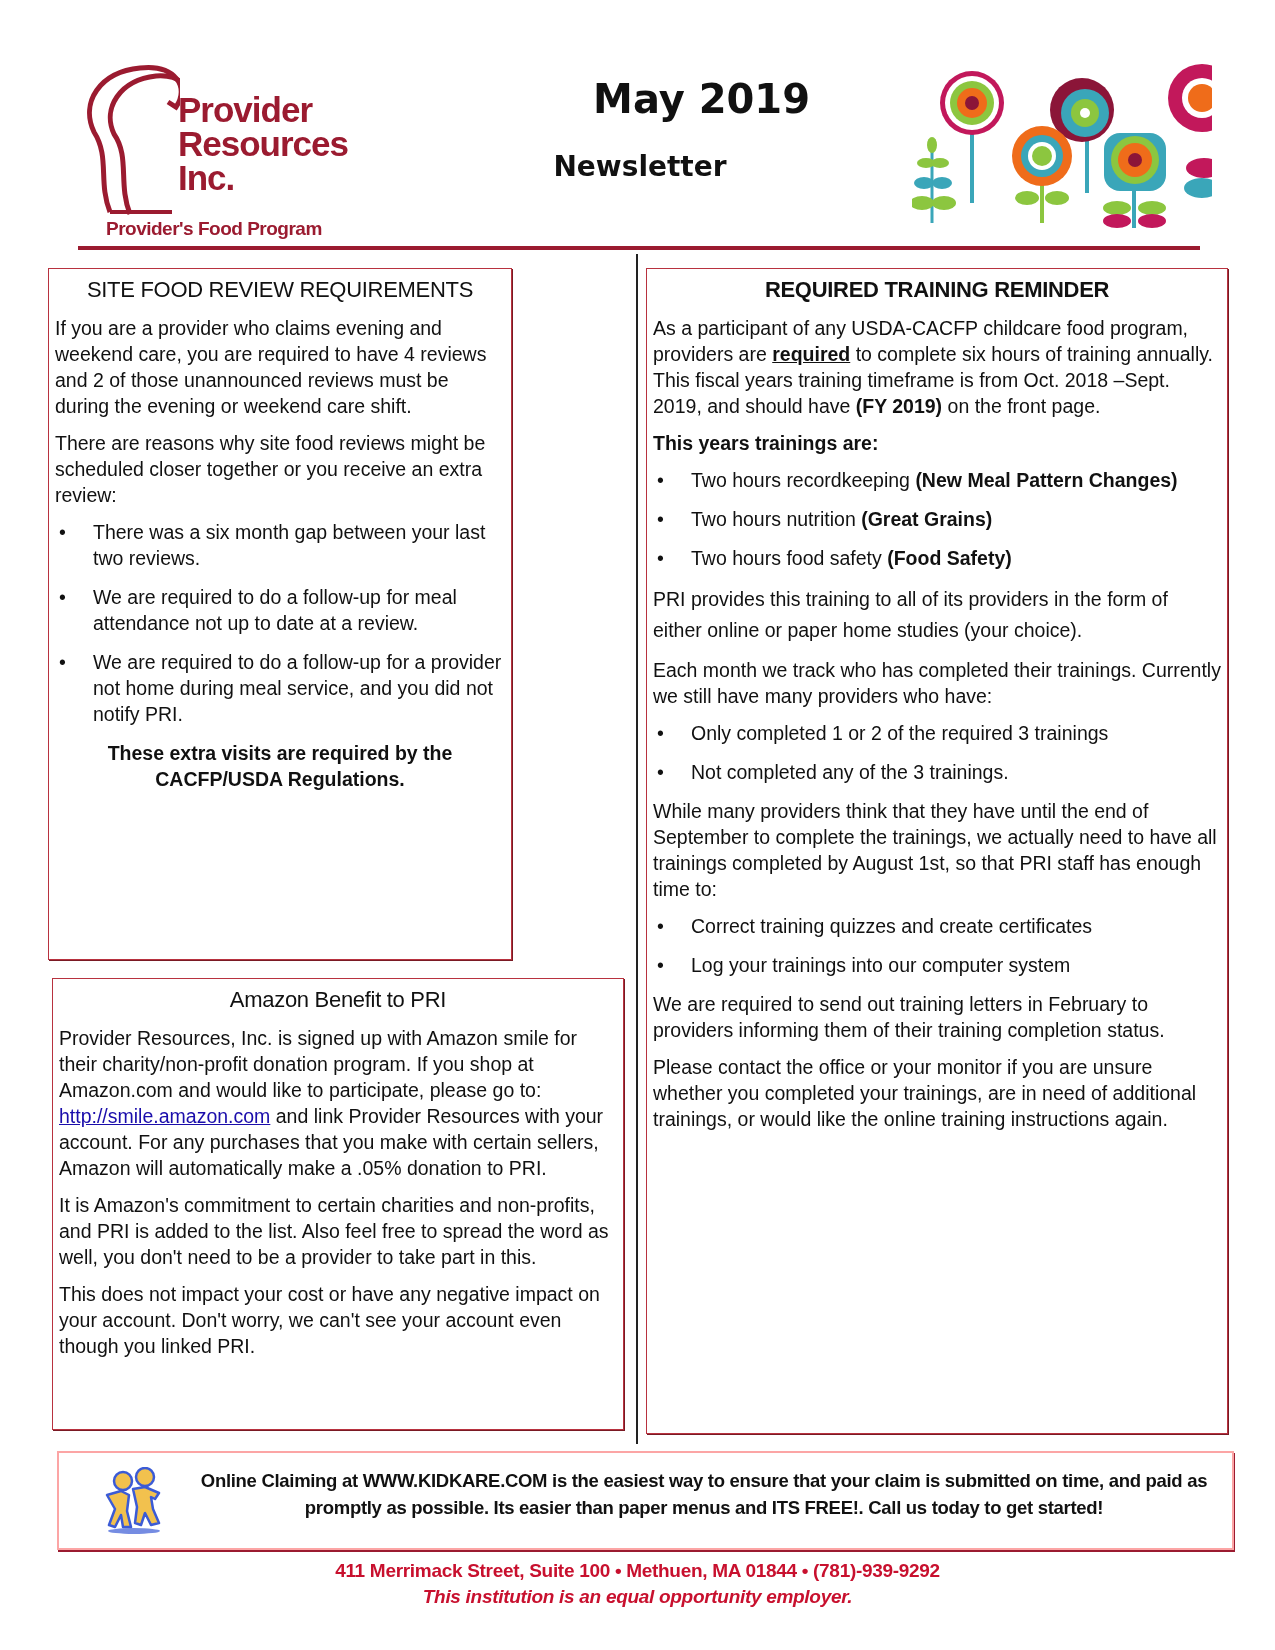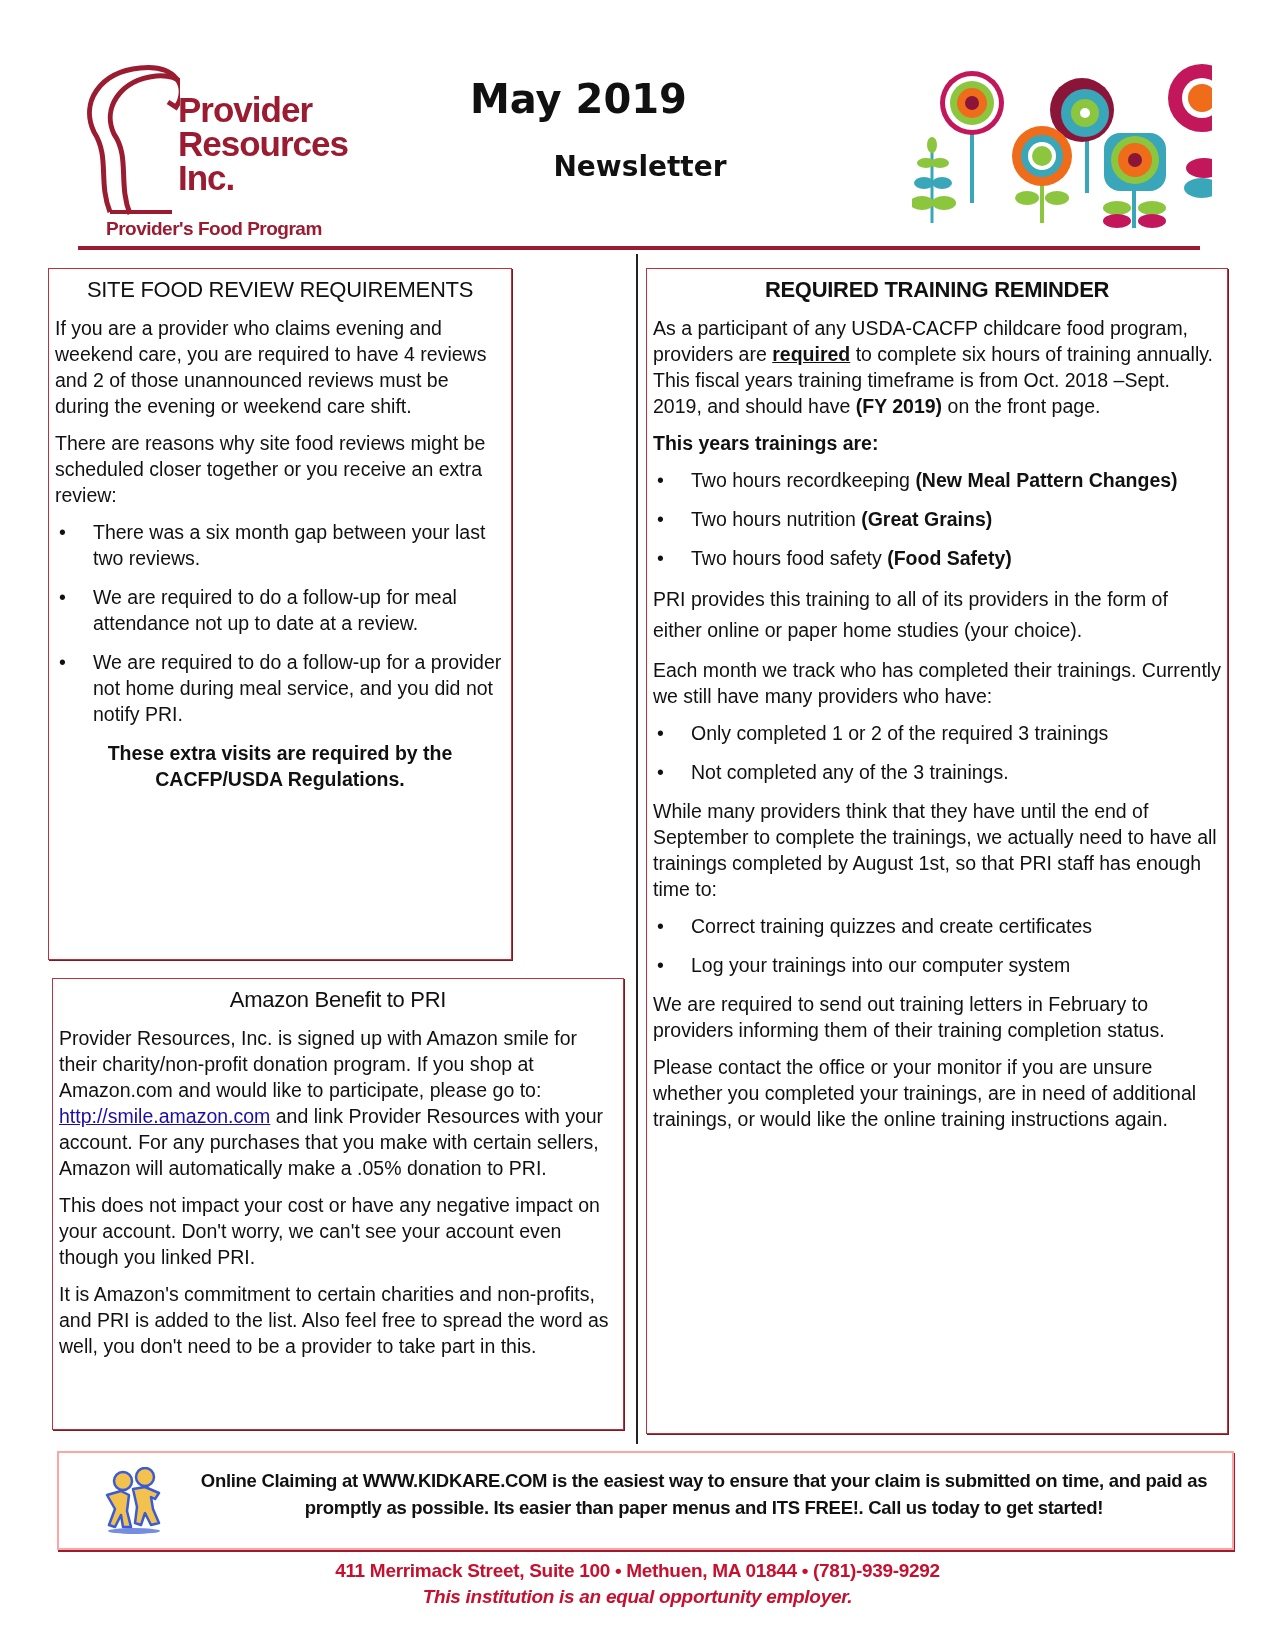--- a/index.html
+++ b/index.html
@@ -6,21 +6,21 @@
   body { width:1275px; height:1650px; position:relative; overflow:hidden; font-family:"DejaVu Sans", sans-serif; color:#111; }
   .abs { position:absolute; }
 
   
   #logo { left:80px; top:62px; width:300px; height:190px; }
   .logo-text { position:absolute; left:98px; font-family:"Liberation Sans", sans-serif; font-weight:bold; color:#9b1b30; letter-spacing:-1px; }
   #logo-l1 { top:28px; font-size:35px; }
   #logo-l2 { top:62px; font-size:35px; }
   #logo-l3 { top:96px; font-size:35px; }
   #logo-tag { position:absolute; left:26px; top:156px; font-family:"Liberation Sans", sans-serif; font-weight:bold; font-size:19px; color:#9b1b30; letter-spacing:-0.5px; }
-  #title-month { left:470px; top:76px; width:340px; text-align:left; font-family:"DejaVu Sans", sans-serif; font-weight:bold; font-size:40px; }
+  #title-month { left:470px; top:76px; width:340px; text-align:right; font-family:"DejaVu Sans", sans-serif; font-weight:bold; font-size:40px; }
   #title-news { left:470px; top:150px; width:340px; text-align:center; font-family:"DejaVu Sans", sans-serif; font-weight:bold; font-size:28px; }
   #flowers { left:912px; top:58px; width:300px; height:170px; }
   #header-rule { left:78px; top:246px; width:1122px; height:4px; background:#9b1b30; }
   #col-divider { left:636px; top:254px; width:2px; height:1190px; background:#222; }
 
   
   .box { position:absolute; border:1.5px solid #b8323f; box-shadow:1px 1px 0 #7a1a24; background:#fff; }
   .box h2 { margin:0; text-align:center; font-family:"Liberation Sans", sans-serif; font-weight:normal; font-size:22px; letter-spacing:-0.3px; }
   .box p { margin:0 0 11px 0; font-family:"Liberation Sans", sans-serif; font-size:19.5px; line-height:26px; }
   .box ul { margin:0 0 12px 0; padding:0; list-style:none; }
@@ -126,22 +126,22 @@
     <li><span class="bullet">•</span><span>There was a six month gap between your last two reviews.</span></li>
     <li><span class="bullet">•</span><span>We are required to do a follow-up for meal attendance not up to date at a review.</span></li>
     <li><span class="bullet">•</span><span>We are required to do a follow-up for a provider not home during meal service, and you did not notify PRI.</span></li>
   </ul>
   <p class="center-bold">These extra visits are required by the CACFP/USDA Regulations.</p>
 </div>
 
 <div id="box-amazon" class="box">
   <h2>Amazon Benefit to PRI</h2>
   <p><span>Provider Resources, Inc. is signed up with Amazon smile for their charity/non-profit donation program. If you shop at Amazon.com and would like to participate, please go to:  </span><a class="link">http://smile.amazon.com</a><span> and link Provider Resources with your account. For any purchases that you make with certain sellers, Amazon will automatically make a .05% donation to PRI.</span></p>
+  <p>It is Amazon's commitment to certain charities and non-profits, and PRI is added to the list. Also feel free to spread the word as well, you don't need to be a provider to take part in this.</p>
   <p>This does not impact your cost or have any negative impact on your account. Don't worry, we can't see your account even though you linked PRI.</p>
-  <p>It is Amazon's commitment to certain charities and non-profits, and PRI is added to the list. Also feel free to spread the word as well, you don't need to be a provider to take part in this.</p>
 </div>
 
 <div id="box-training" class="box">
   <h2>REQUIRED TRAINING REMINDER</h2>
   <p><span>As a participant of any USDA-CACFP childcare food program, providers are </span><span class="u">required</span><span> to complete six hours of training annually. This fiscal years training timeframe is from Oct. 2018 –Sept. 2019, and should have </span><span class="b">(FY 2019)</span><span> on the front page.</span></p>
   <p class="b">This years trainings are:</p>
   <ul>
     <li><span class="bullet">•</span><span>Two hours recordkeeping </span><span class="b">(New Meal Pattern Changes)</span></li>
     <li><span class="bullet">•</span><span>Two hours nutrition  </span><span class="b">(Great Grains)</span></li>
     <li><span class="bullet">•</span><span>Two hours food safety </span><span class="b">(Food Safety)</span></li>

